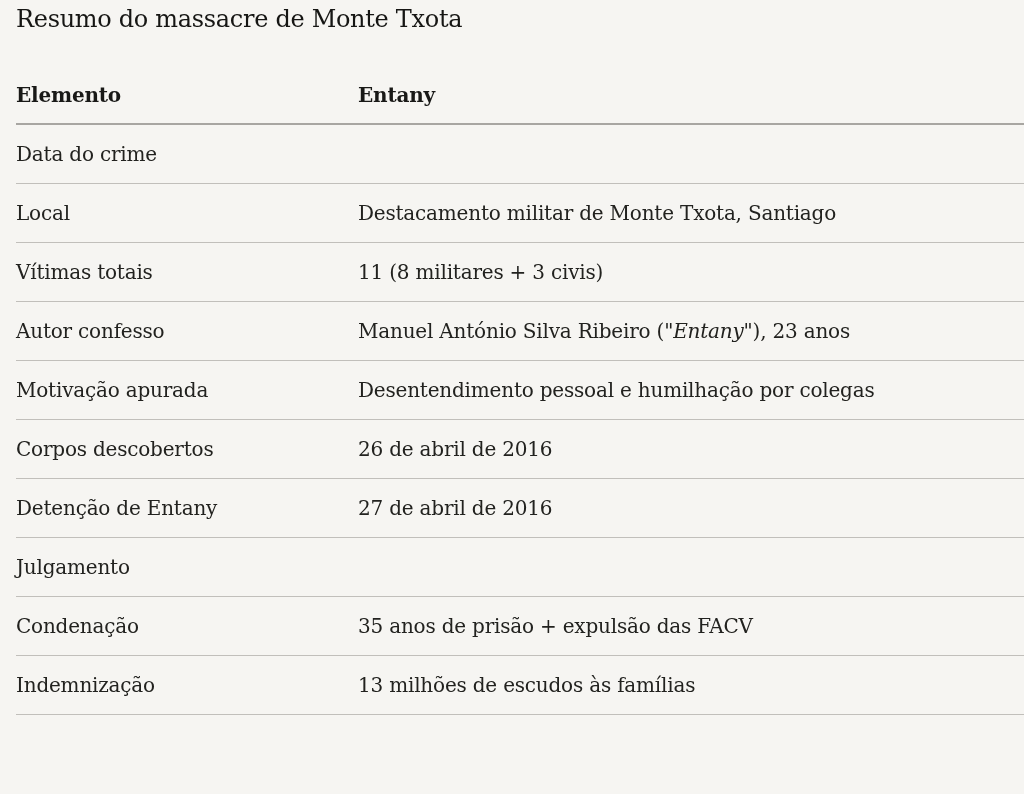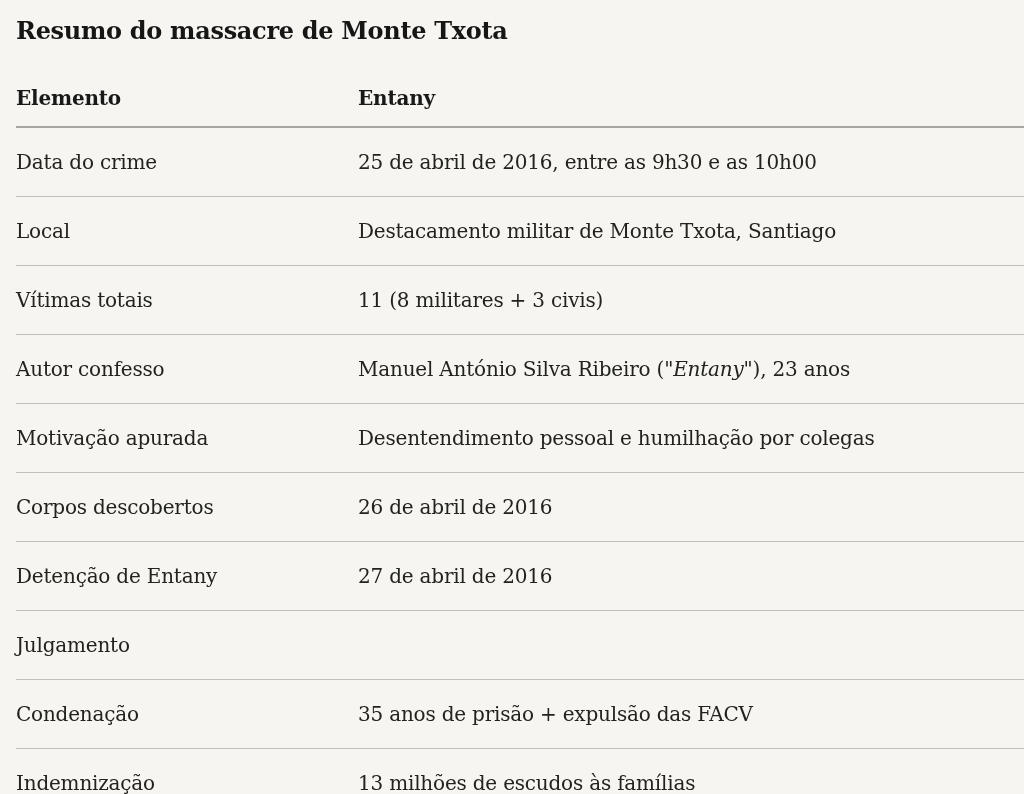--- a/index.html
+++ b/index.html
@@ -10,46 +10,47 @@
     background: #f6f5f2;
     font-family: "DejaVu Serif", "Liberation Serif", serif;
     color: #1c1c1a;
   }
   .container {
     padding-left: 16px;
     width: 1024px;
     height: 794px;
   }
   .page-title {
-    margin-top: 16px;
+    margin-top: 4px;
     font-size: 24px;
-    font-weight: 700;
+    font-weight: 400;
     letter-spacing: -0.3px;
     line-height: 1.25;
     color: #161614;
   }
   .header-row {
     display: grid;
     grid-template-columns: 342px 1fr;
     padding-top: 42px;
     padding-bottom: 18px;
     border-bottom: 2px solid #a8a6a2;
   }
   .header-cell {
     font-size: 20px;
     font-weight: 700;
     letter-spacing: -0.2px;
     line-height: 20px;
     color: #191917;
+    margin-top: 9px;
   }
   .row {
     display: grid;
     grid-template-columns: 342px 1fr;
     align-items: center;
-    height: 69px;
+    height: 59px;
     border-bottom: 1px solid #c1bfbb;
   }
   .cell {
     font-size: 20px;
     letter-spacing: -0.2px;
     line-height: 26px;
     color: #22221f;
     padding-right: 12px;
     white-space: nowrap;
   }
@@ -62,21 +63,20 @@
   <h1 class="page-title">Resumo do massacre de Monte Txota</h1>
 
   <div class="header-row">
     <div class="header-cell">Elemento</div>
     <div class="header-cell">Entany</div>
   </div>
 
   <div id="rows">
       <div class="row">
         <div class="cell">Data do crime</div>
-        <div class="cell"><span>25 de abril de 2016, entre as 9h30 e as 10h00</span></div>
       </div>
       <div class="row">
         <div class="cell">Local</div>
         <div class="cell"><span>Destacamento militar de Monte Txota, Santiago</span></div>
       </div>
       <div class="row">
         <div class="cell">Vítimas totais</div>
         <div class="cell"><span>11 (8 militares + 3 civis)</span></div>
       </div>
       <div class="row">

